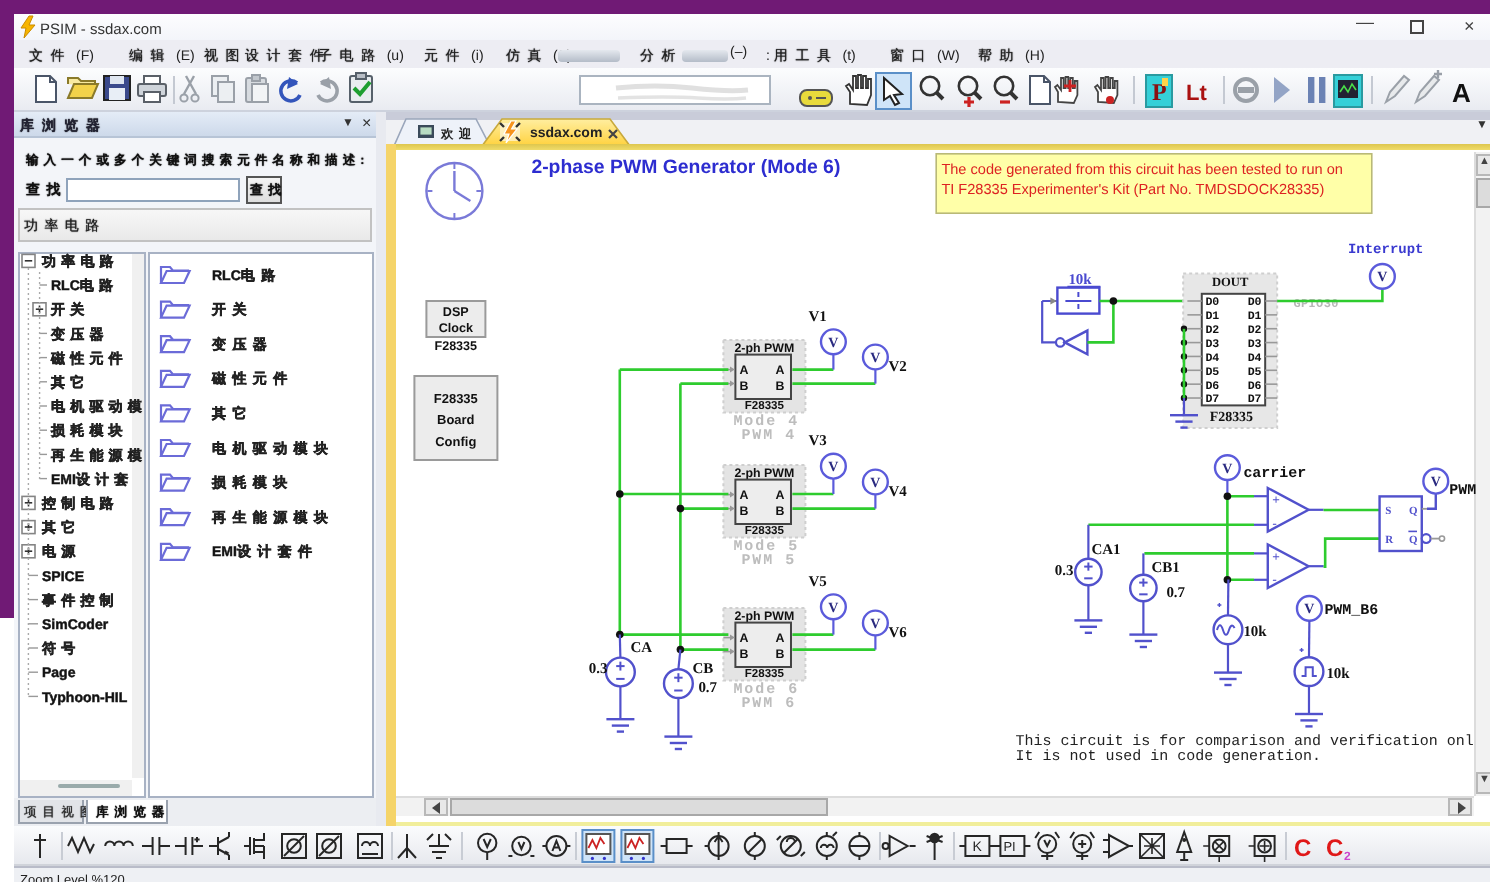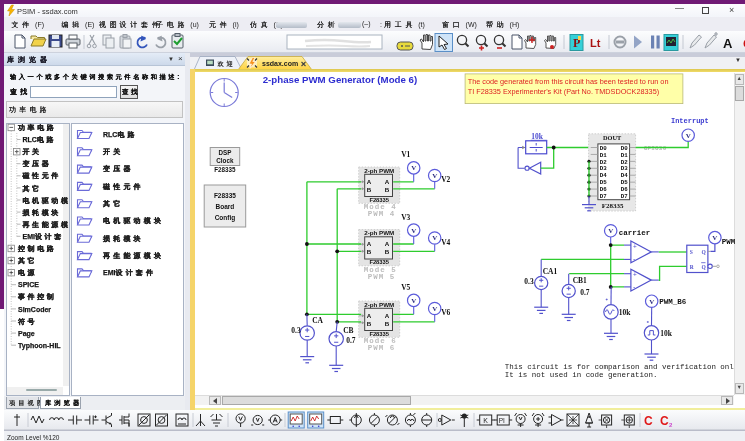--- a/index.html
+++ b/index.html
@@ -1,15 +1,15 @@
 <!DOCTYPE html>
 <html><head><meta charset="utf-8"><style>
 *{margin:0;padding:0;box-sizing:border-box}
 html,body{width:745px;height:441px;overflow:hidden;font-family:"Liberation Sans",sans-serif}
-#win{position:relative;width:745px;height:309px;background:#bef264;border:4px solid #701a75}
+#win{position:relative;width:745px;height:309px;background:#bef264;border:7px solid #701a75}
 .ab{position:absolute}
 .tx{position:absolute;white-space:nowrap}
 .cjk{letter-spacing:3.8px;text-shadow:0 0 0.6px #000}
 svg{position:absolute;overflow:visible}
 </style></head><body>
 <div id="win">
 <div class="ab" style="left:0;top:0;width:745px;height:13px;background:linear-gradient(#fdfdfe,#f3f5fa)"></div>
 <svg style="left:2px;top:1px" width="10" height="11" viewBox="0 0 10 11">
  <polygon points="5.5,0 1.5,6 4,6 3,11 8.5,4.5 5.5,4.5 7.5,0" fill="#f7b500" stroke="#c98a00" stroke-width="0.5"></polygon>
     </svg>

